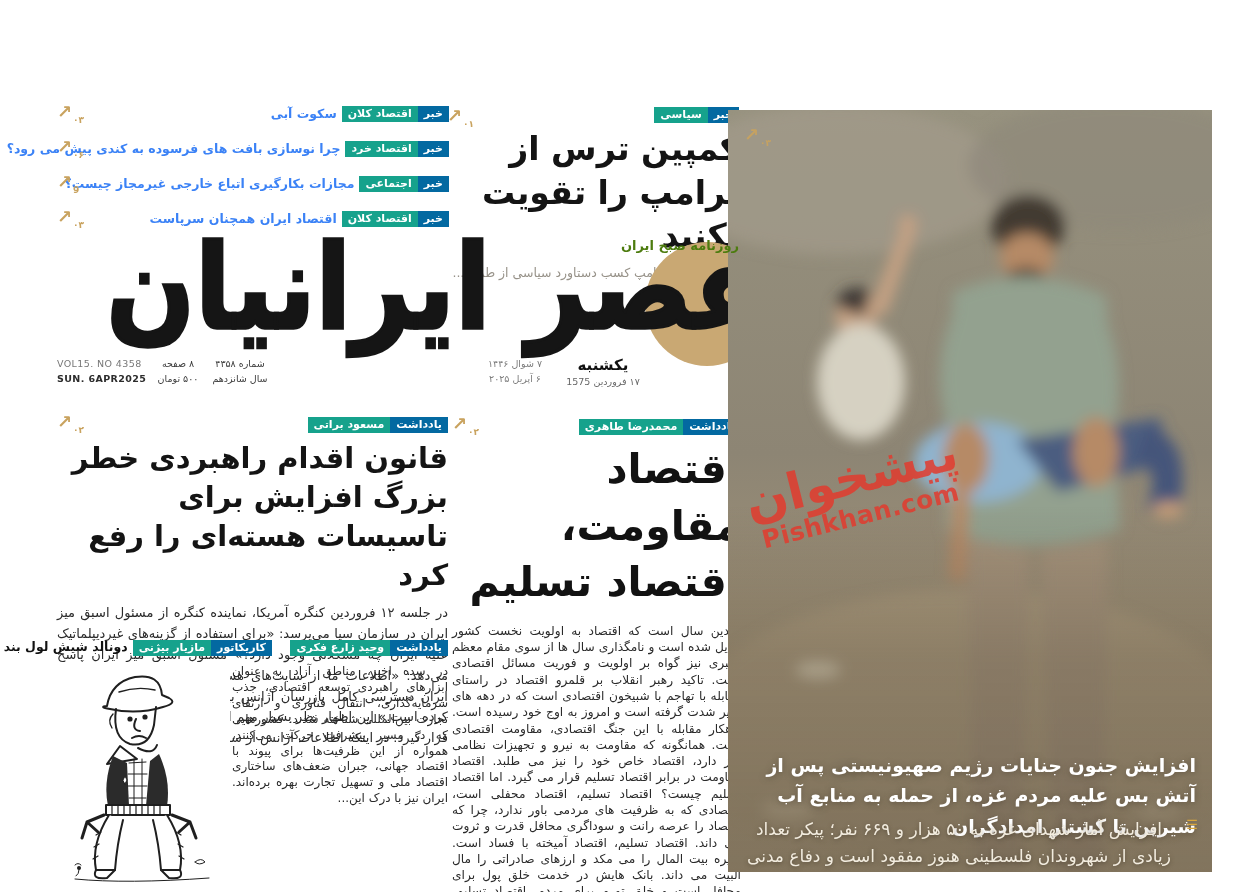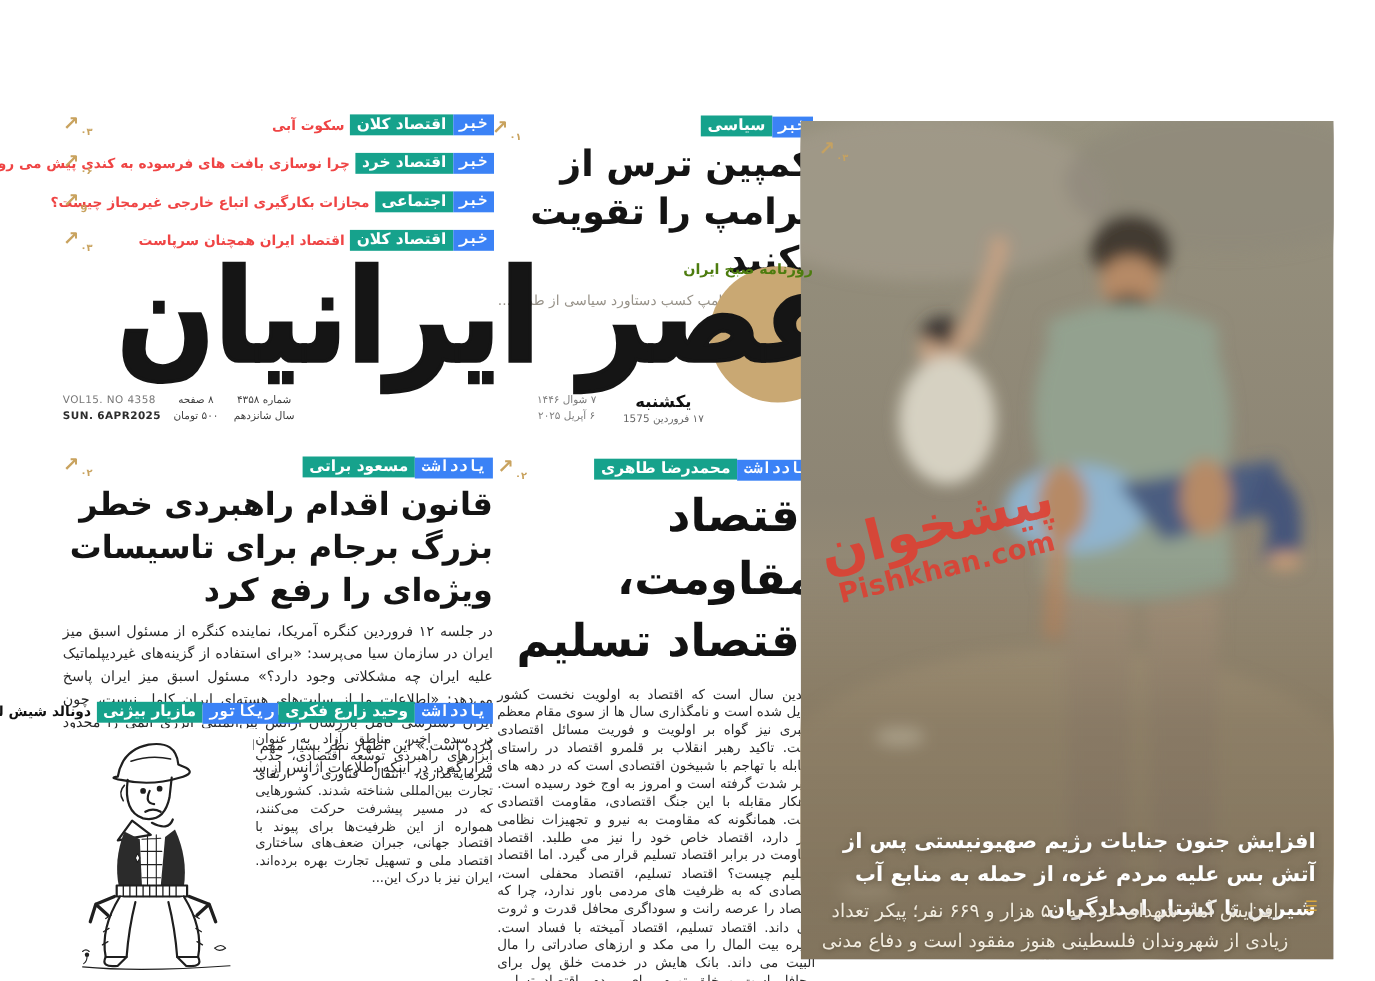--- a/index.html
+++ b/index.html
@@ -2,33 +2,33 @@
 <html lang="fa" dir="rtl"><head>
 <meta charset="utf-8">
 <style>
   html,body{margin:0;padding:0;background:#e9e9e9;}
   .page{
     position:relative; width:1250px; height:892px; margin:0 auto;
     background:#ffffff; overflow:hidden; direction:rtl;
     font-family:"DejaVu Sans", sans-serif; color:#222;
   }
   
-  .badge{display:inline-block;color:#fff;font-size:14px;font-weight:bold;
+  .badge{display:inline-block;color:#fff;font-size:11px;font-weight:bold;
          padding:2px 6px 3px;line-height:1;white-space:nowrap;}
-  .badge.brown{background:#3b82f6;font-family:Liberation Mono, monospace;}
+  .badge.brown{background:#0369a1;}
   .badge.teal{background:#16a28c;}
   .pg{direction:ltr;color:#c9a35f;position:absolute;left:0;top:0;white-space:nowrap;}
   .pg .pg-a{font-size:18px;font-weight:bold;line-height:1;}
   .pg .pg-n{font-size:9px;position:relative;top:5px;left:1px;font-weight:bold;}
   
   .news-list{position:absolute;left:57px;top:103px;width:392px;}
   .news-row{position:relative;height:24px;margin-bottom:11px;text-align:right;
             padding-left:34px;white-space:nowrap;}
   .news-row .badge{vertical-align:middle;}
-  .news-title{font-size:12.5px;font-weight:bold;color:#ef4444;margin-right:5px;vertical-align:middle;}
+  .news-title{font-size:12.5px;font-weight:bold;color:#3b82f6;margin-right:5px;vertical-align:middle;}
   
   .top-story{position:absolute;left:447px;top:103px;width:292px;text-align:right;}
   .top-story .lblrow{position:relative;height:20px;}
   .top-story .pg{top:4px;}
   .top-title{font-size:33px;font-weight:bold;line-height:1.32;color:#141414;
              letter-spacing:-0.5px;margin-top:4px;}
   .top-sub{font-size:12.5px;color:#979289;margin-top:7px;}
   
   .masthead{position:absolute;left:57px;top:238px;width:712px;height:160px;}
   .logo-circle{position:absolute;left:588px;top:4px;width:124px;height:124px;
@@ -147,21 +147,21 @@
       <div class="wd">یکشنبه</div>
       <div class="jd">۱۷ فروردین 1575</div>
     </div>
   </div>
 
   <div class="article-nuclear">
     <div class="lblrow">
       <span class="badge brown">یادداشت</span><span class="badge teal">مسعود براتی</span>
       <span class="pg"><span class="pg-a">↗</span><span class="pg-n">۰۲</span></span>
     </div>
-    <div class="title">قانون اقدام راهبردی خطر بزرگ برجام برای تاسیسات ویژه‌ای را رفع کرد</div>
+    <div class="title">قانون اقدام راهبردی خطر بزرگ افزایش برای تاسیسات هسته‌ای را رفع کرد</div>
     <div class="body">در جلسه ۱۲ فروردین کنگره آمریکا، نماینده کنگره از مسئول اسبق میز ایران در سازمان سیا می‌پرسد: «برای استفاده از گزینه‌های غیردیپلماتیک علیه ایران چه مشکلاتی وجود دارد؟» مسئول اسبق میز ایران پاسخ می‌دهد: «اطلاعات ما از سایت‌های هسته‌ای ایران کامل نیست، چون ایران دسترسی کامل بازرسان آژانس بین‌المللی انرژی اتمی را محدود کرده است.» این اظهار نظر بسیار مهم است و خوب است مورد بررسی قرار گیرد. در اینکه اطلاعات آژانس از سایت‌های هسته‌ای...</div>
   </div>
 
   <div class="article-economy">
     <div class="lblrow">
       <span class="badge brown">یادداشت</span><span class="badge teal">محمدرضا طاهری</span>
       <span class="pg"><span class="pg-a">↗</span><span class="pg-n">۰۲</span></span>
     </div>
     <div class="title">اقتصاد مقاومت، اقتصاد تسلیم</div>
     <div class="body">چندین سال است که اقتصاد به اولویت نخست کشور تبدیل شده است و نامگذاری سال ها از سوی مقام معظم رهبری نیز گواه بر اولویت و فوریت مسائل اقتصادی است. تاکید رهبر انقلاب بر قلمرو اقتصاد در راستای مقابله با تهاجم با شبیخون اقتصادی است که در دهه های اخیر شدت گرفته است و امروز به اوج خود رسیده است. راهکار مقابله با این جنگ اقتصادی، مقاومت اقتصادی است. همانگونه که مقاومت به نیرو و تجهیزات نظامی نیاز دارد، اقتصاد خاص خود را نیز می طلبد. اقتصاد مقاومت در برابر اقتصاد تسلیم قرار می گیرد. اما اقتصاد تسلیم چیست؟ اقتصاد تسلیم، اقتصاد محفلی است، اقتصادی که به ظرفیت های مردمی باور ندارد، چرا که اقتصاد را عرصه رانت و سوداگری محافل قدرت و ثروت می داند. اقتصاد تسلیم، اقتصاد آمیخته با فساد است. شیره بیت المال را می مکد و ارزهای صادراتی را مال البیت می داند. بانک هایش در خدمت خلق پول برای محافل است و خلق تورم برای مردم. اقتصاد تسلیم، اقتصاد نابرابری است، اقتصاد یک درصدی است که نود درصد منابع را تصاحب کرده است. اقتصاد تسلیم، اقتصادی است که به سندروم لولهنگ مبتلاست: نمی توانیم و نمی شود. اقتصاد تسلیم، اقتصاد غیرمولد است...</div>

